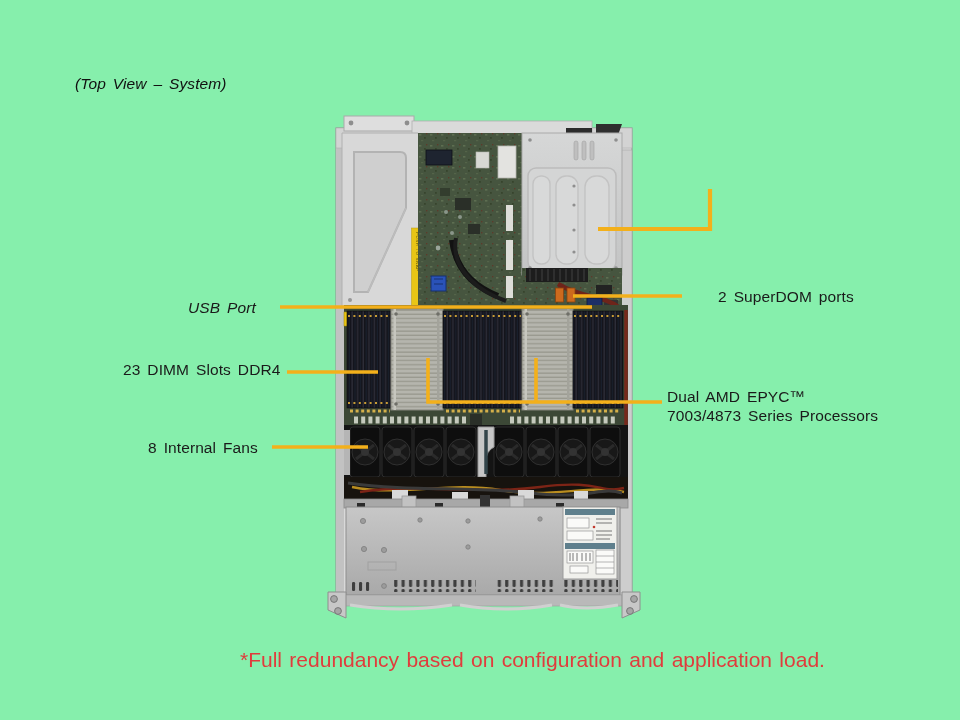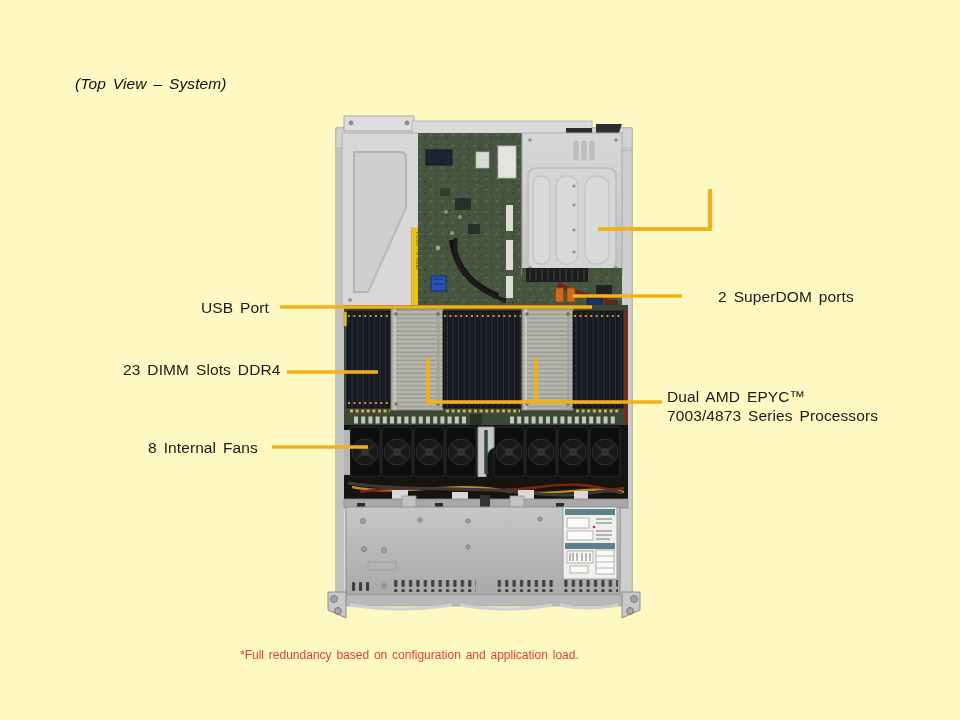--- a/index.html
+++ b/index.html
@@ -1,24 +1,24 @@
 <!DOCTYPE html>
 <html><head>
 <meta charset="utf-8">
 <style>
   html,body{margin:0;padding:0;background:#ffffff;}
-  #page{position:relative;width:960px;height:720px;background:#fef9c3;overflow:hidden;
+  #page{position:relative;width:960px;height:720px;background:#86efac;overflow:hidden;
         font-family:"Liberation Sans","DejaVu Sans",sans-serif;}
   #art{position:absolute;left:0;top:0;width:960px;height:720px;display:block;}
   .lbl{position:absolute;font-size:15.5px;line-height:18.5px;color:#1a1a1a;white-space:nowrap;
        word-spacing:2.5px;letter-spacing:.1px;}
   .lbl .ln{display:block;}
   .title{font-style:italic;font-size:15.5px;color:#111;}
   .red-mark{color:#cc2222;}
-  .footnote{position:absolute;font-size:12px;color:#e03c3c;white-space:nowrap;word-spacing:1.5px;}
+  .footnote{position:absolute;font-size:21px;color:#e03c3c;white-space:nowrap;word-spacing:1.5px;}
 </style>
 </head>
 <body>
 
 <div id="page">
 
   <svg id="art" viewBox="0 0 960 720" aria-hidden="true">
     <defs>
       <linearGradient id="metalGrad" x1="0" y1="0" x2="1" y2="0">
         <stop offset="0" stop-color="#dadada"></stop>
@@ -359,21 +359,21 @@
       <path d="M536,358 V402" stroke-width="3.6"></path>
       <path d="M272,447 H368" stroke-width="3.6"></path>
     </g>
   </svg>
 
   <div class="lbl title" style="left:75px;top:75px;">(Top View – System)</div>
 
 
   <div class="lbl" style="left:686px;top:288px;margin-left:32px;">2 SuperDOM ports</div>
 
-  <div class="lbl" style="left:201px;top:299px;">USB Port</div>
+  <div class="lbl" style="left:188px;top:299px;font-style:italic;">USB Port</div>
 
   <div class="lbl" style="left:123px;top:361px;">23 DIMM Slots DDR4</div>
 
   <div class="lbl" style="left:667px;top:388px;">
     <span class="ln">Dual AMD EPYC™</span>
     <span class="ln">7003/4873 Series Processors</span>
   </div>
 
   <div class="lbl" style="left:148px;top:439px;">8 Internal Fans</div>
 

